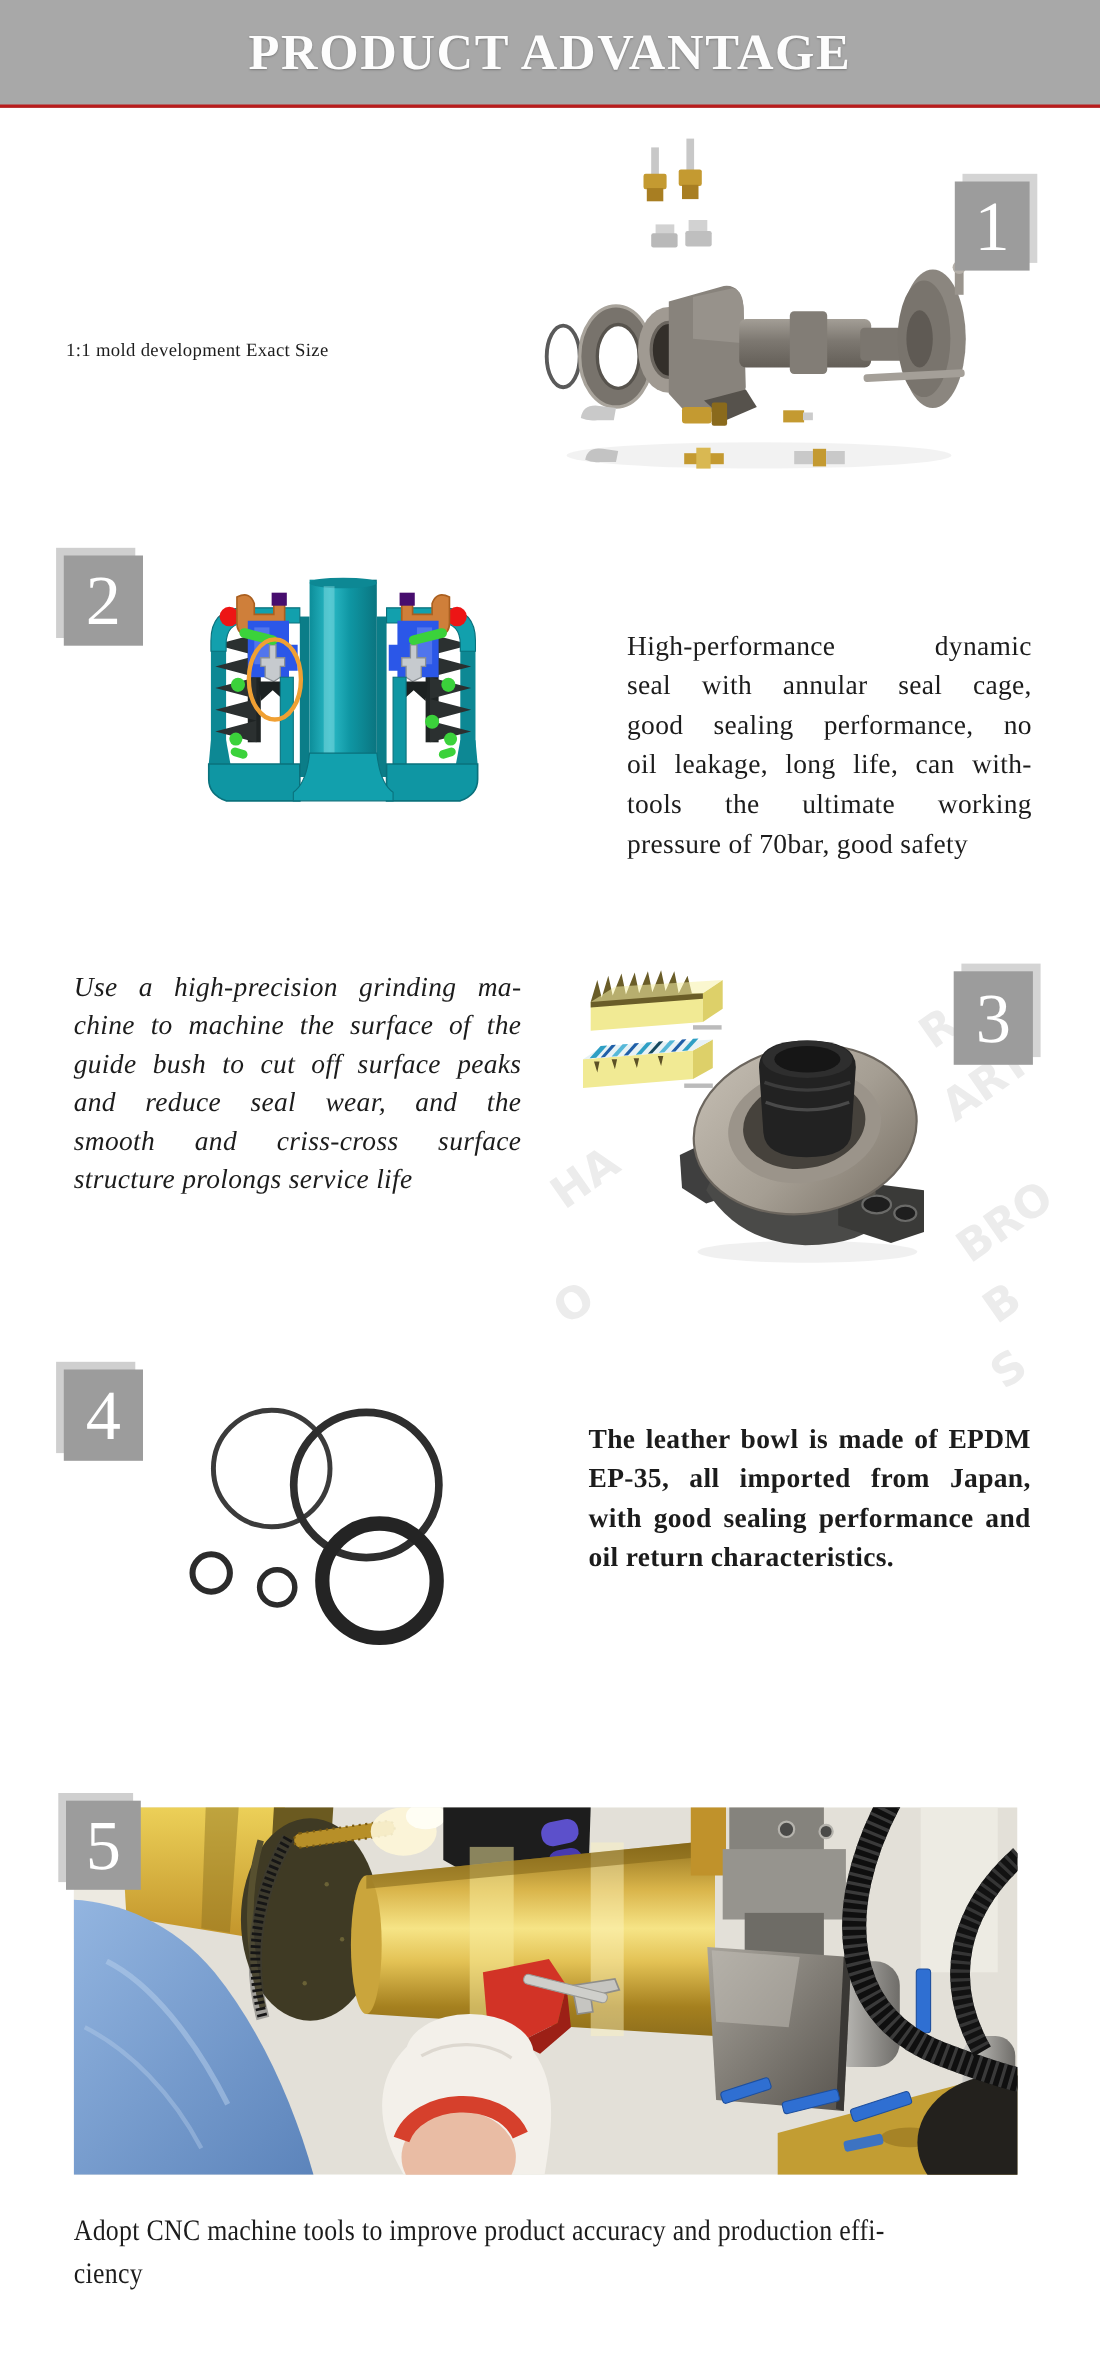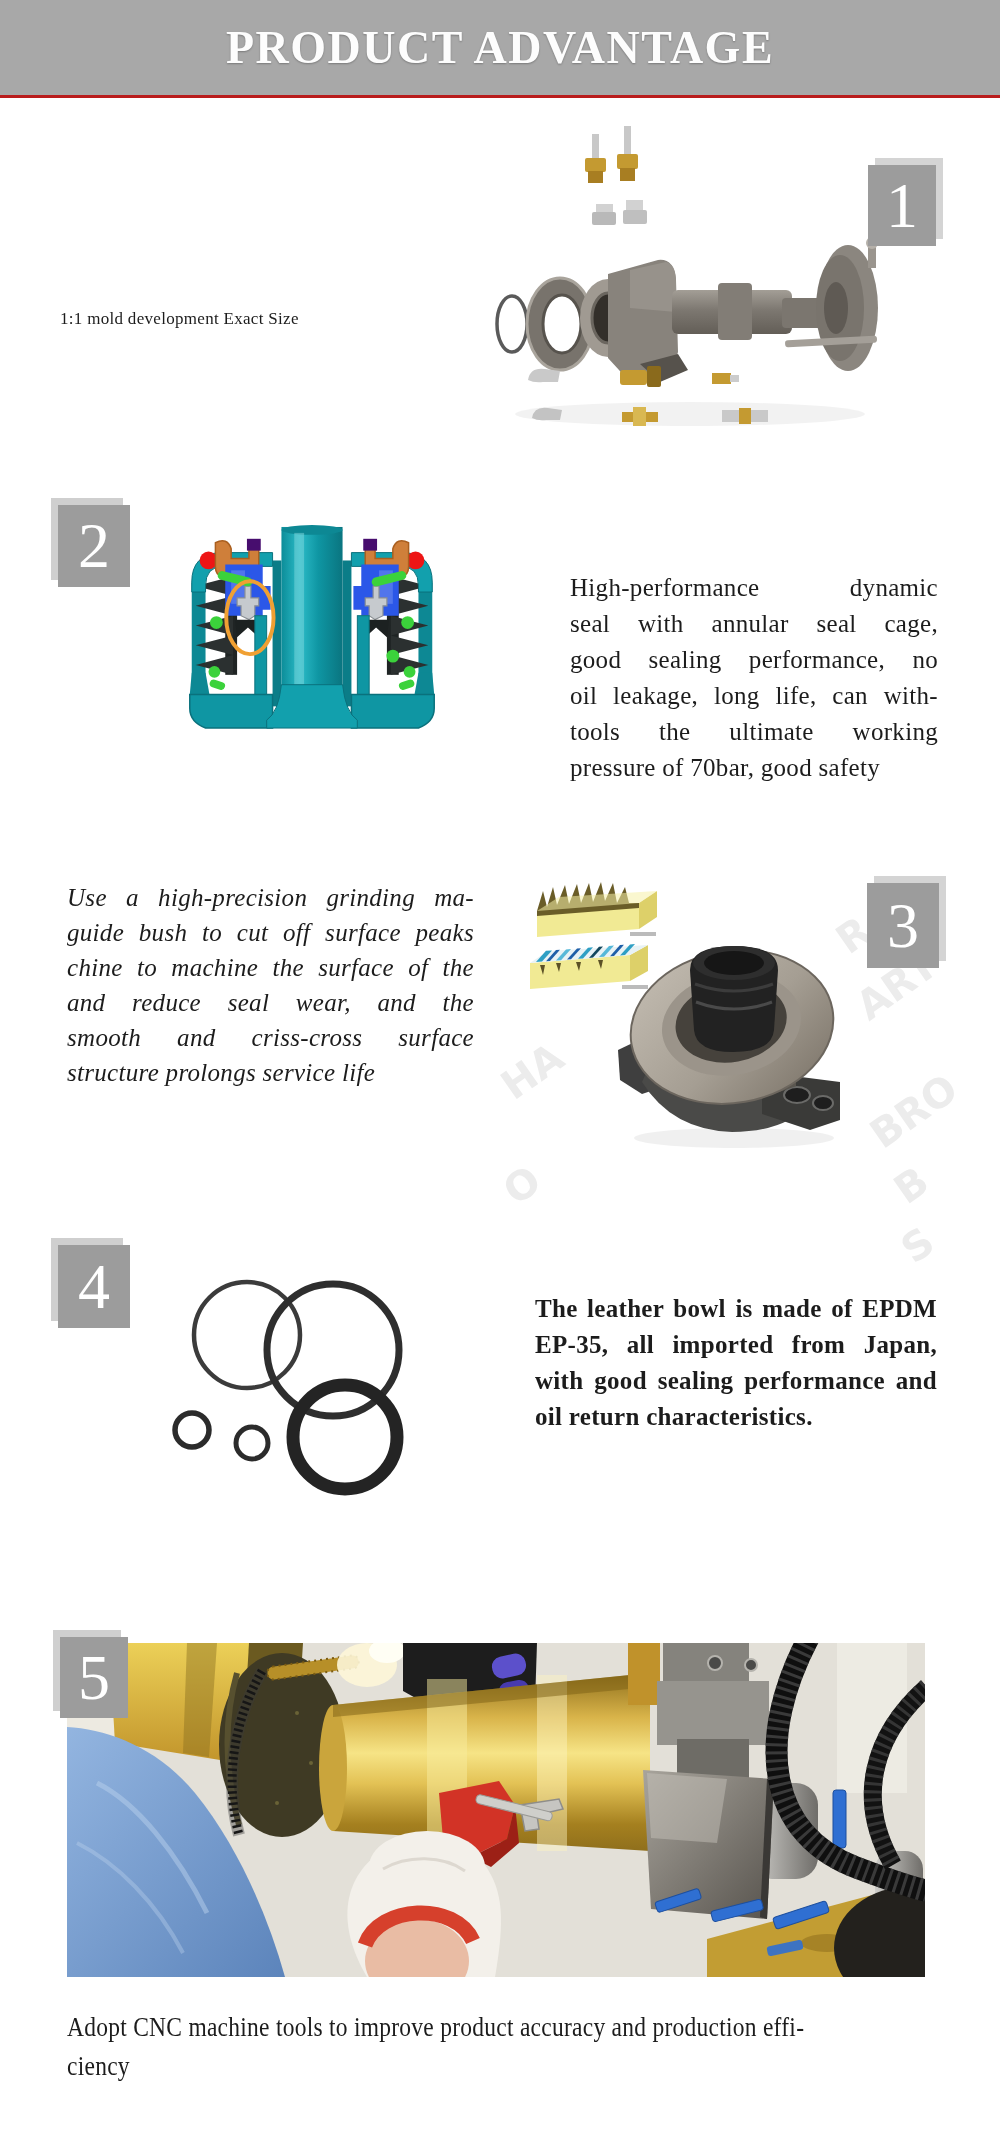--- a/index.html
+++ b/index.html
@@ -181,22 +181,22 @@
       <div class="jline">High-performance dynamic</div>
       <div class="jline">seal with annular seal cage,</div>
       <div class="jline">good sealing performance, no</div>
       <div class="jline">oil leakage, long life, can with-</div>
       <div class="jline">tools the ultimate working</div>
       <div class="jline">pressure of 70bar, good safety</div>
     </div>
 
   <div class="tb jlines" id="s3text">
       <div class="jline">Use a high-precision grinding ma-</div>
+      <div class="jline">chine to machine the surface of the</div>
       <div class="jline">guide bush to cut off surface peaks</div>
-      <div class="jline">chine to machine the surface of the</div>
       <div class="jline">and reduce seal wear, and the</div>
       <div class="jline">smooth and criss-cross surface</div>
       <div class="jline">structure prolongs service life</div>
     </div>
 
   <svg class="img" id="imgTexture" viewBox="0 0 145 118">
     <g>
       <polygon points="17,36 119,28 119,54 17,62" fill="#f1ea94"></polygon>
       <polygon points="119,28 137,16 137,42 119,54" fill="#ddd069"></polygon>
       <path d="M17 36 L23 16 L27 32 L33 12 L37 30 L45 10 L49 29 L57 9 L61 28 L69 8 L73 27 L81 7 L85 26 L93 8 L97 28 L105 12 L109 28 L119 28 L119 33 L17 41 Z" fill="#6a5d28"></path>

